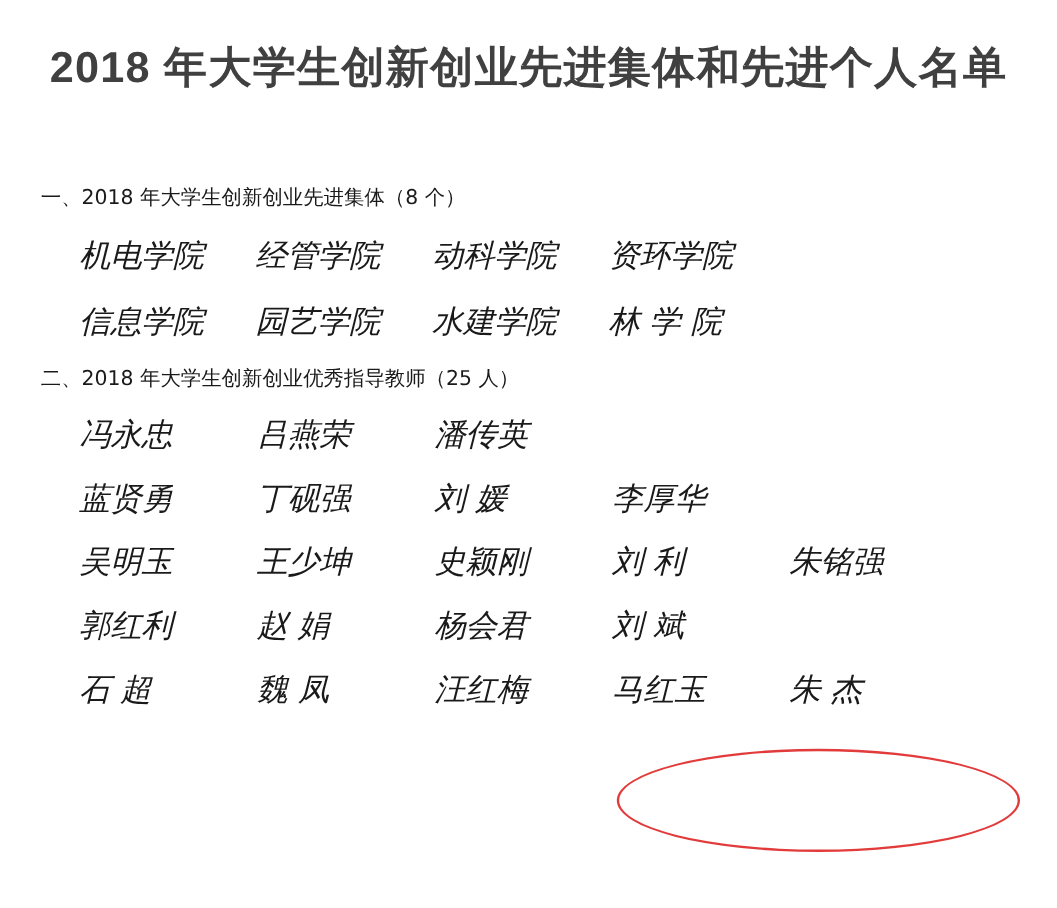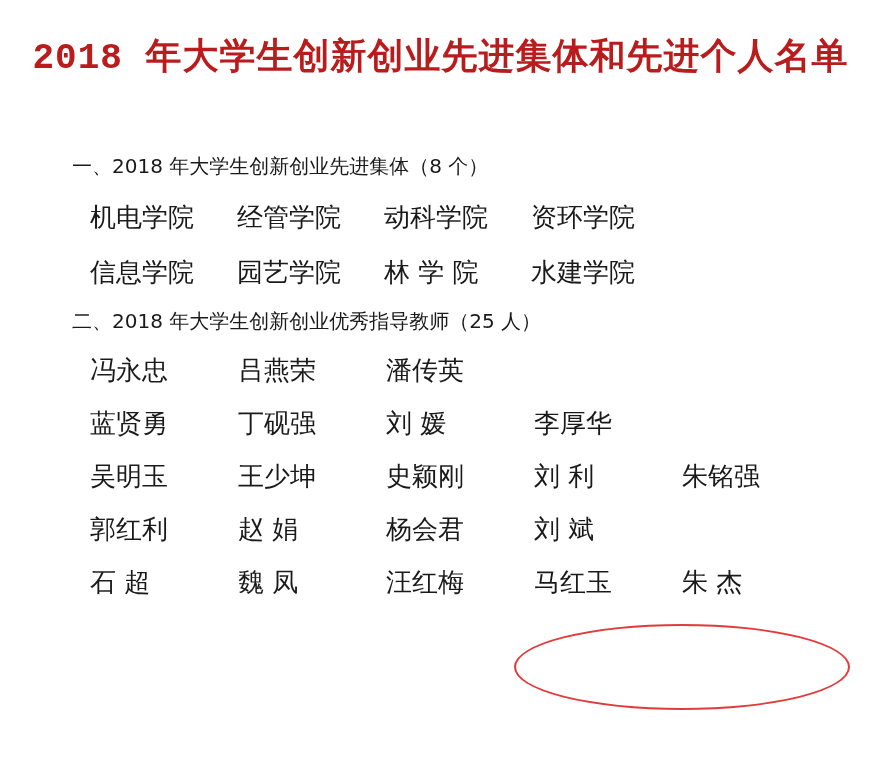--- a/index.html
+++ b/index.html
@@ -16,51 +16,52 @@
     position: relative;
   }
   .page {
     position: relative;
     width: 881px;
     height: 757px;
     box-sizing: border-box;
     padding: 0;
   }
   .doc-title {
-    font-family: Liberation Mono, monospace;
+    font-family: Liberation Sans, sans-serif;
     font-weight: bold;
     font-size: 36px;
     text-align: center;
     letter-spacing: 1px;
     margin: 0;
     padding-top: 32px;
-    color: #b91c1c;
+    color: #404040;
     white-space: nowrap;
   }
   .section {
     margin: 0;
   }
   .section-heading {
     font-family: "DejaVu Sans", sans-serif;
-    font-size: 20px;
+    font-size: 17px;
     color: #1a1a1a;
-    padding-left: 72px;
+    padding-left: 34px;
     letter-spacing: 0px;
     white-space: nowrap;
   }
   .heading-1 { padding-top: 72px; }
   .heading-2 { padding-top: 18px; }
 
   .name-row {
     display: flex;
     font-family: "DejaVu Sans", sans-serif;
     font-size: 26px;
     color: #1a1a1a;
-    padding-left: 90px;
+    padding-left: 66px;
     white-space: nowrap;
+    font-style: italic;
   }
   .collective-row {
     margin-top: 20px;
   }
   .collective-row .cell {
     width: 147px;
     text-align: left;
   }
   .teacher-row {
     margin-top: 18px;
@@ -97,22 +98,22 @@
     <div class="name-row collective-row">
       <span class="cell">机电学院</span>
       <span class="cell">经管学院</span>
       <span class="cell">动科学院</span>
       <span class="cell">资环学院</span>
     </div>
 
     <div class="name-row collective-row">
       <span class="cell">信息学院</span>
       <span class="cell">园艺学院</span>
+      <span class="cell">水建学院</span>
       <span class="cell">林 学 院</span>
-      <span class="cell">水建学院</span>
     </div>
   </div>
 
   <div class="section">
     <div class="section-heading heading-2">二、2018 年大学生创新创业优秀指导教师（25 人）</div>
 
     <div class="name-row teacher-row">
       <span class="cell">冯永忠</span>
       <span class="cell">吕燕荣</span>
       <span class="cell">潘传英</span>

